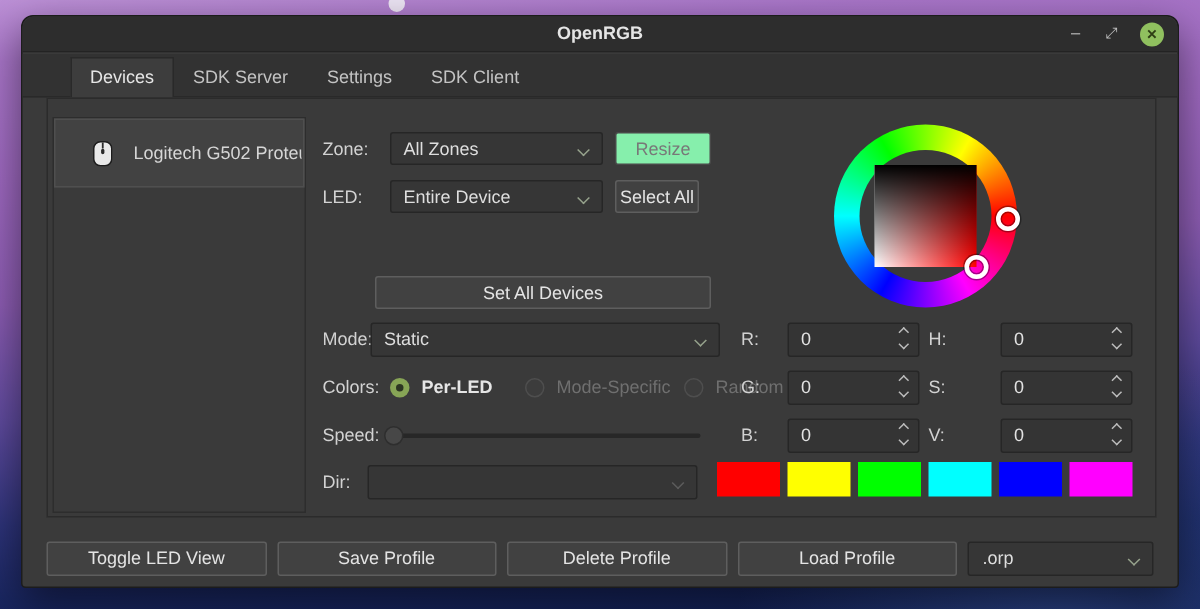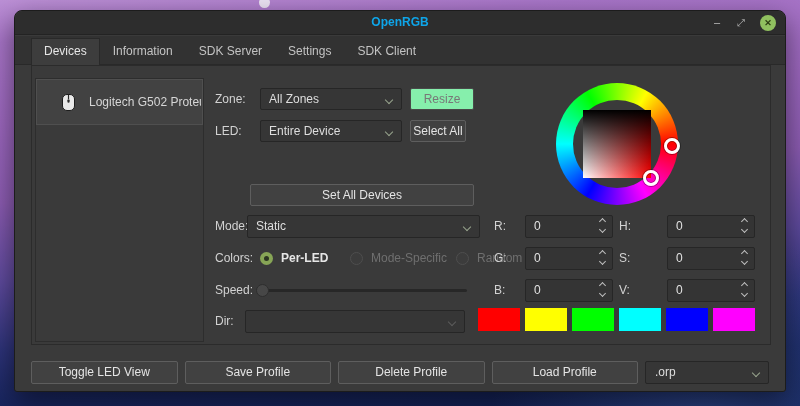--- a/index.html
+++ b/index.html
@@ -12,27 +12,27 @@
       linear-gradient(176deg, #bc90d6 0%, #a875c8 9%, #9d68bf 26%, #8c5cb2 44%, #5e4a9d 61%, #2d3379 76%, #192660 87%, #101e4f 100%);
   }
   .wp-dot { position:absolute; left:259px; top:-3px; width:11px; height:11px; border-radius:50%; background:#efe9f5; opacity:.95; }
 
   .window { position:absolute; left:14px; top:10px; width:772px; height:382px;
     background:#3a3a3a; border:1px solid #1c1c1c; border-radius:8px 8px 3px 3px;
     box-shadow:0 10px 28px rgba(0,0,0,.5); }
 
   .titlebar { position:absolute; left:0; top:0; right:0; height:24px; background:#2d2d2d;
     border-radius:8px 8px 0 0; border-bottom:1px solid #232323; }
-  .title { position:absolute; left:0; right:0; top:4px; text-align:center; color:#0ea5e9; font-weight:bold; }
+  .title { position:absolute; left:0; right:0; top:4px; text-align:center; color:#e5e5e5; font-weight:bold; }
   .wbtn { position:absolute; top:4px; width:16px; height:16px; text-align:center; line-height:15px;
     color:#bdbdbd; font-size:11px; cursor:default; }
   .wbtn.close { border-radius:50%; color:#2e3e14; font-size:9px; font-weight:bold; line-height:16px; }
 
   .tabstrip { position:absolute; left:0; right:0; top:25px; height:29px; background:#323232;
-    display:flex; align-items:flex-end; padding-left:16px; border-bottom:1px solid #292929; }
+    display:flex; align-items:flex-end; padding-left:32px; border-bottom:1px solid #292929; }
   .tab { padding:5px 12px 6px 12px; color:#c3c3c3; border:1px solid transparent; border-bottom:none; }
   .tab.sel { background:#3d3d3d; color:#e6e6e6; border-color:#292929; margin-bottom:-1px; padding-bottom:7px; }
 
   .pane { position:absolute; left:16px; top:54px; width:740px; height:280px;
     background:#3a3a3a; border:1px solid #2b2b2b; }
 
   .devlist { position:absolute; left:3px; top:12px; width:169px; height:264px; border:1px solid #2d2d2d; }
   .devitem { position:absolute; left:0; top:0; width:167px; height:46px; background:#424242;
     border:1px solid #4f4f4f; display:flex; align-items:center; }
   .devicon { margin-left:25px; display:inline-flex; }
@@ -98,21 +98,20 @@
 
     <div class="titlebar">
       <div class="title">OpenRGB</div>
       <div class="wbtn" style="right:60px;">–</div>
       <div class="wbtn" style="right:36px; font-size:10px;">⤢</div>
       <div class="wbtn close" style="right: 9px; background: rgb(144, 192, 95);">✕</div>
     </div>
 
     <div class="tabstrip">
       <div class="tab sel">Devices</div>
-      <div class="tab">Information</div>
       <div class="tab">SDK Server</div>
       <div class="tab">Settings</div>
       <div class="tab">SDK Client</div>
     </div>
 
     <div class="pane">
 
       <div class="devlist">
         <div class="devitem">
           <span class="devicon">

